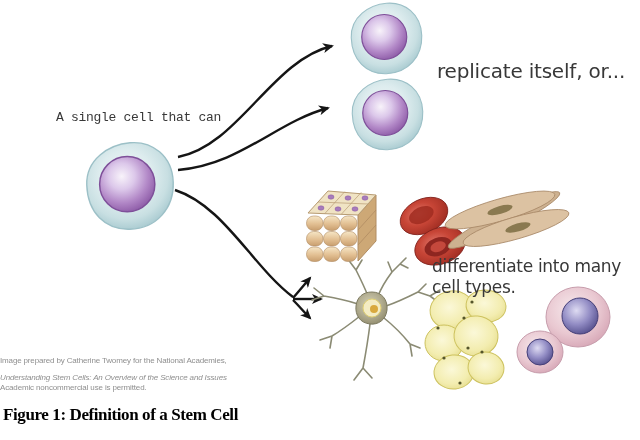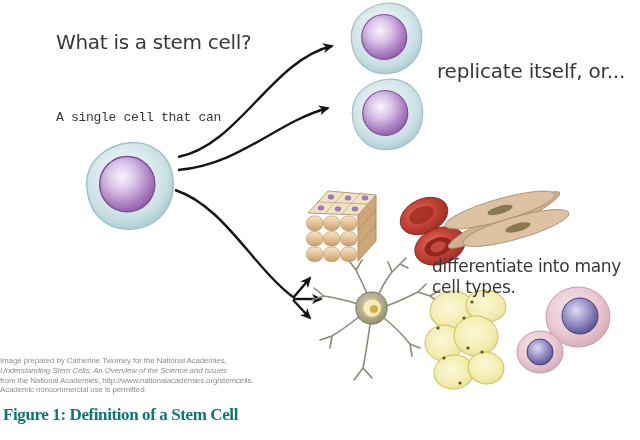--- a/index.html
+++ b/index.html
@@ -6,22 +6,22 @@
   .page{position:relative;width:640px;height:440px;background:#ffffff;overflow:hidden;
         font-family:"DejaVu Sans",sans-serif;}
   .art{position:absolute;left:0;top:0;}
   .txt{position:absolute;color:#383838;}
   .title{left:56px;top:30px;font-size:20px;letter-spacing:-0.3px;}
   .subtitle{left:56px;top:110px;font-size:13px;letter-spacing:-0.3px;font-family:Liberation Mono, monospace;}
   .replicate{left:437px;top:59px;font-size:20px;letter-spacing:-0.2px;}
   .differentiate{left:432px;top:256px;font-size:17px;line-height:21px;white-space:pre-line;letter-spacing:-0.3px;}
   .credit{position:absolute;left:0;top:356px;font-size:8px;line-height:9.8px;color:#8f8f8f;
           font-family:"Liberation Sans",sans-serif;letter-spacing:-0.15px;}
-  .credit .it{font-style:italic;}
-  .caption{position:absolute;left:3px;top:405px;font-size:17px;font-weight:bold;color:#0f766e;
+  .credit .it{font-style:italic;margin-top:7px;}
+  .caption{position:absolute;left:3px;top:405px;font-size:17px;font-weight:bold;color:#000000;
            font-family:"Liberation Serif",serif;letter-spacing:-0.4px;}
 </style>
 </head>
 <body>
 
 <div class="page">
 
   <svg class="art" width="640" height="405" viewBox="0 0 640 405">
     <defs>
       <radialGradient id="gradCyto" cx="45%" cy="40%" r="62%">
@@ -181,27 +181,25 @@
     </g>
 
     <g transform="translate(508,282)">
       <ellipse cx="70" cy="35" rx="32" ry="30" fill="url(#gradPink)" stroke="#c79dac" stroke-width="1"></ellipse>
       <circle cx="72" cy="34" r="18" fill="url(#gradNucBlue)" stroke="#453f78" stroke-width="1"></circle>
       <ellipse cx="32" cy="70" rx="23" ry="21" fill="url(#gradPink)" stroke="#c79dac" stroke-width="1"></ellipse>
       <circle cx="32" cy="70" r="13" fill="url(#gradNucBlue)" stroke="#453f78" stroke-width="1"></circle>
     </g>
   </svg>
 
-  <div class="txt title">What is a stem cell?</div>
   <div class="txt subtitle">A single cell that can</div>
   <div class="txt replicate">replicate itself, or...</div>
   <div class="txt differentiate">differentiate into many
 cell types.</div>
 
   <div class="credit">
     <div>Image prepared by Catherine Twomey for the National Academies,</div>
     <div class="it">Understanding Stem Cells: An Overview of the Science and Issues</div>
-    <div>from the National Academies, http://www.nationalacademies.org/stemcells.</div>
     <div>Academic noncommercial use is permitted.</div>
   </div>
 
   <div class="caption">Figure 1: Definition of a Stem Cell</div>
 </div>
 
 </body></html>

